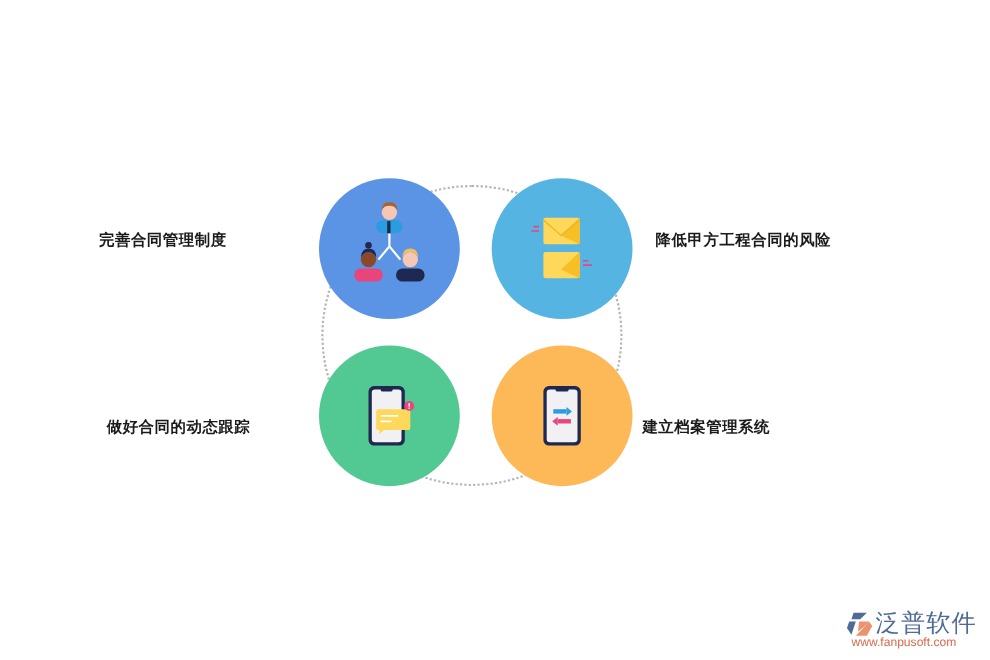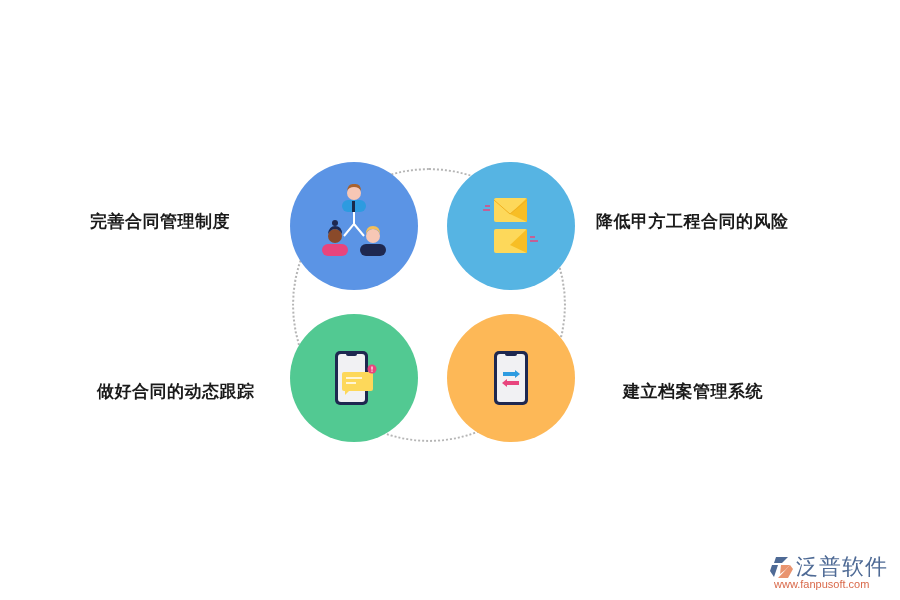--- a/index.html
+++ b/index.html
@@ -9,21 +9,21 @@
   }
   .ring {
     position:absolute; left:292px; top:168px; width:274px; height:274px;
     border:2px dotted #b5b5b5; border-radius:50%; box-sizing:border-box;
   }
   .circle {
     position:absolute; width:128px; height:128px; border-radius:50%;
   }
   .circle svg { position:absolute; left:0; top:0; }
   .label {
-    position:absolute; font-size:17px; font-weight:bold; color:#1a1a1a;
+    position:absolute; font-size:14px; font-weight:bold; color:#1a1a1a;
     white-space:nowrap; letter-spacing:0.5px;font-family:Liberation Mono, monospace;
   }
   .logo { position:absolute; left:768px; top:552px; width:126px; height:40px; }
   .logo-text {
     position:absolute; left:28px; top:0px; font-size:22px; color:#4e6a95;
     letter-spacing:1px; white-space:nowrap;
   }
   .logo-url {
     position:absolute; left:6px; top:26px; font-size:11px; color:#d9694a;
     font-family:Liberation Sans, sans-serif; white-space:nowrap;
@@ -92,21 +92,21 @@
     <rect x="56" y="58" width="12" height="4" fill="#2d9be0"></rect>
     <path d="M68 56 L73 60 L68 64Z" fill="#2d9be0"></path>
     <rect x="60" y="67" width="12" height="4" fill="#e8457d"></rect>
     <path d="M60 65 L55 69 L60 73Z" fill="#e8457d"></path>
   </svg>
 </div>
 
 <div class="label" style="left:90px;top:210px;">完善合同管理制度</div>
 <div class="label" style="left:596px;top:210px;text-align:right;">降低甲方工程合同的风险</div>
 <div class="label" style="left:97px;top:380px;">做好合同的动态跟踪</div>
-<div class="label" style="left:623px;top:380px;">建立档案管理系统</div>
+<div class="label" style="left:584px;top:380px;">建立档案管理系统</div>
 
 <div class="logo">
   <svg width="28" height="28" viewBox="0 0 28 28" style="position:absolute;left:0;top:2px;">
     <path d="M8 3 L20 3 L14 9 L6 9Z" fill="#4e6a95"></path>
     <path d="M4 11 L10 11 L6 23 L2 17Z" fill="#4e6a95"></path>
     <path d="M10 24 L20 24 L25 15 L22 11 Q16 18 10 24Z" fill="#e9946f"></path>
     <path d="M13 11 L22 11 Q18 16 12 20Z" fill="#e9946f"></path>
   </svg>
   <div class="logo-text">泛普软件</div>
   <div class="logo-url">www.fanpusoft.com</div>

